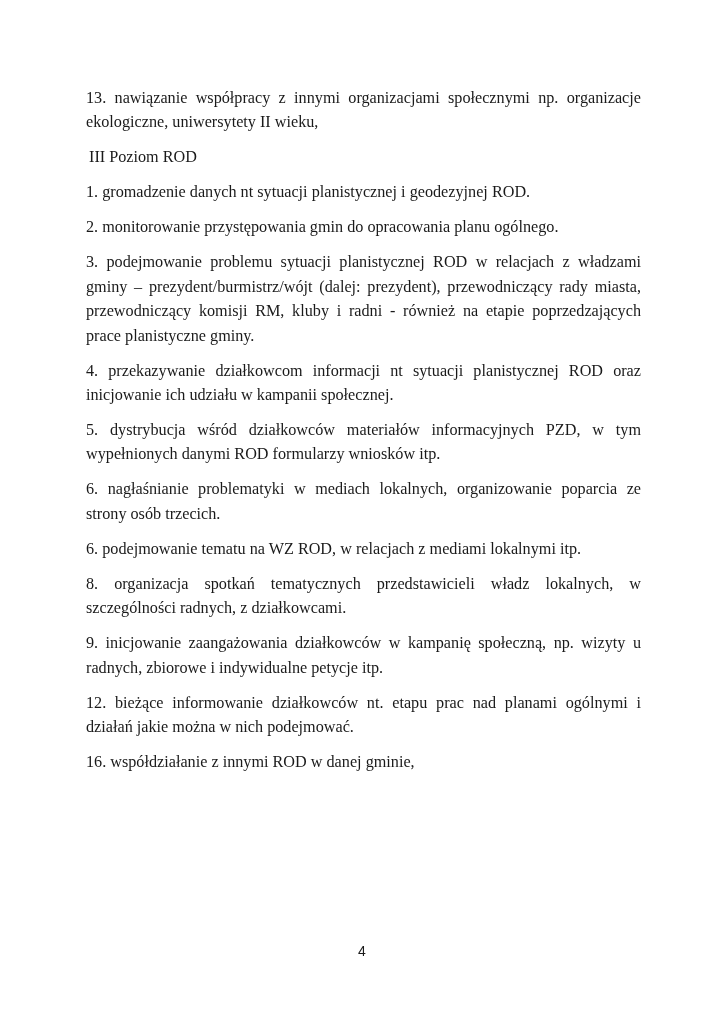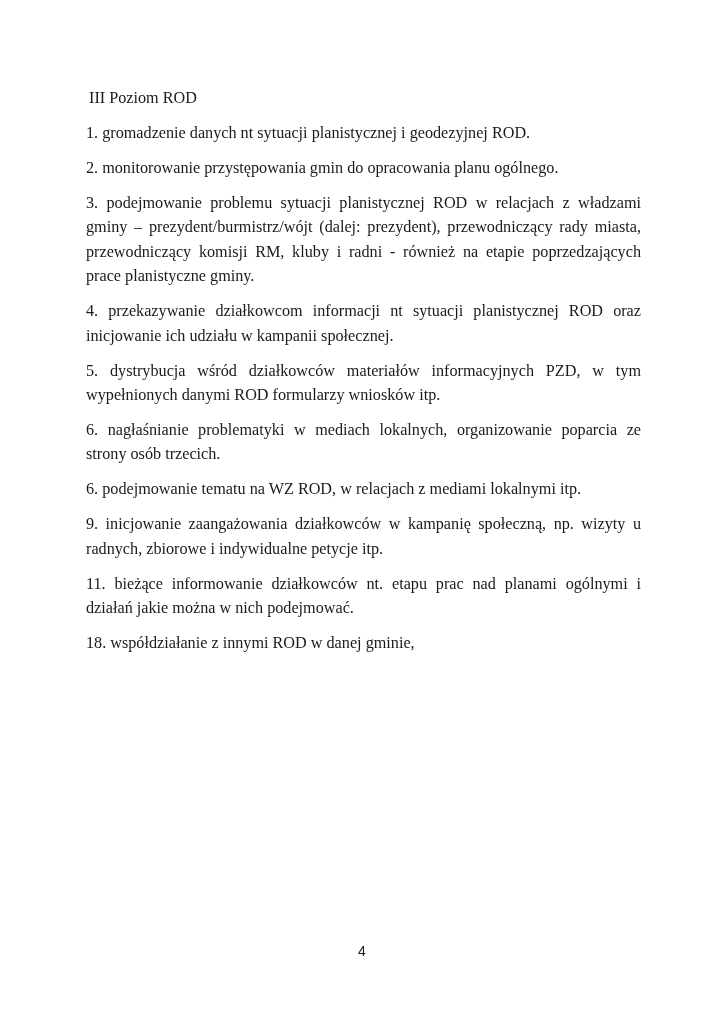--- a/index.html
+++ b/index.html
@@ -31,28 +31,30 @@
     text-align: center;
     font-family: "Liberation Sans", "DejaVu Sans", sans-serif;
     font-size: 14px;
     color: #1a1a1a;
   }
 </style>
 </head>
 <body>
 
 <div class="page">
+  <p class="para">13. nawiązanie współpracy z innymi organizacjami społecznymi np. organizacje ekologiczne, uniwersytety II wieku,</p>
 
   <p class="heading">III Poziom ROD</p>
 
   <p class="para">1.  gromadzenie danych nt sytuacji planistycznej i geodezyjnej ROD.</p>
   <p class="para">2.  monitorowanie przystępowania gmin do opracowania planu ogólnego.</p>
   <p class="para">3.  podejmowanie problemu sytuacji planistycznej ROD w relacjach z władzami gminy – prezydent/burmistrz/wójt (dalej: prezydent), przewodniczący rady miasta, przewodniczący komisji RM, kluby i radni - również na etapie poprzedzających prace planistyczne gminy.</p>
   <p class="para">4. przekazywanie działkowcom informacji nt sytuacji planistycznej ROD oraz inicjowanie ich udziału w kampanii społecznej.</p>
   <p class="para">5. dystrybucja wśród działkowców materiałów informacyjnych PZD, w tym wypełnionych danymi ROD formularzy wniosków itp.</p>
   <p class="para">6. nagłaśnianie problematyki w mediach lokalnych, organizowanie poparcia ze strony osób trzecich.</p>
   <p class="para">6. podejmowanie tematu na WZ ROD, w relacjach z mediami lokalnymi itp.</p>
+  <p class="para">8. organizacja spotkań tematycznych przedstawicieli władz lokalnych, w szczególności radnych, z działkowcami.</p>
   <p class="para">9. inicjowanie zaangażowania działkowców w kampanię społeczną, np. wizyty u radnych, zbiorowe i indywidualne petycje itp.</p>
-  <p class="para">11. bieżące informowanie działkowców nt. etapu prac nad planami ogólnymi i działań jakie można w nich podejmować.</p>
-  <p class="para">18. współdziałanie z innymi ROD w danej gminie,</p>
+  <p class="para">12. bieżące informowanie działkowców nt. etapu prac nad planami ogólnymi i działań jakie można w nich podejmować.</p>
+  <p class="para">16. współdziałanie z innymi ROD w danej gminie,</p>
 </div>
 
 <div class="page-number">4</div>
 
 </body></html>

